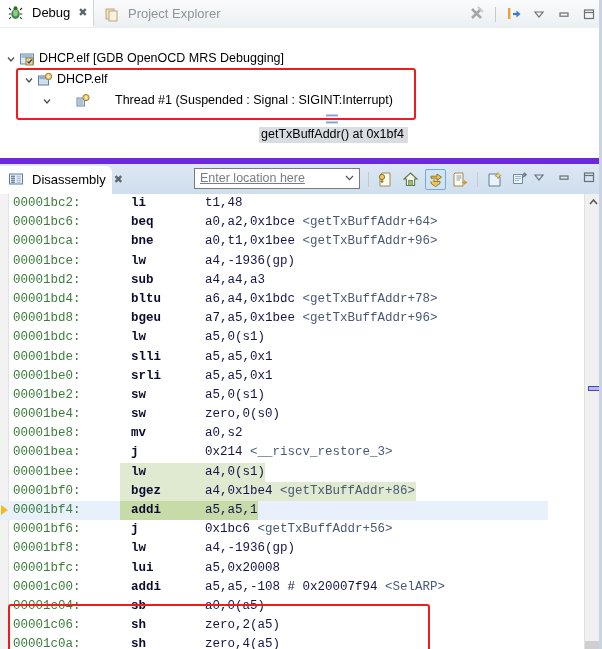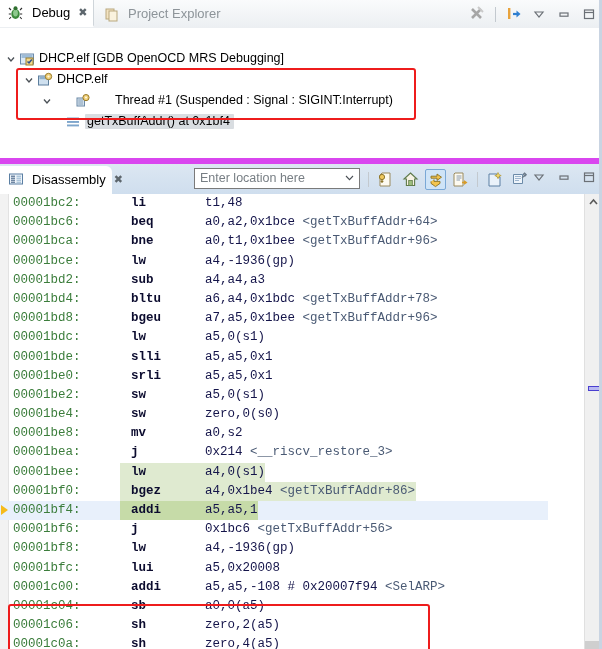--- a/index.html
+++ b/index.html
@@ -3,21 +3,21 @@
 <meta charset="utf-8">
 <style>
   html,body{margin:0;padding:0;}
   body{
     width:602px;height:649px;overflow:hidden;
     background:#ffffff;
     font-family:"Liberation Sans",sans-serif;
     font-size:12px;color:#000;
     -webkit-font-smoothing:antialiased;
   }
-  .app{position:relative;width:602px;height:649px;background:#d946ef;}
+  .app{position:relative;width:602px;height:649px;background:#6d28d9;}
   .tab{
     position:absolute;top:0;height:27px;display:flex;align-items:center;
     gap:4px;padding:0 8px;font-size:13px;box-sizing:border-box;
   }
   .tab.active{background:#ffffff;border-bottom:2px solid #ffffff;color:#000;}
   .tab.inactive{color:#8d9499;text-align:right;}
   .tab .tlabel{white-space:nowrap;}
   .closeglyph{
     font-size:11px;color:#5d666d;margin-left:4px;font-family:"DejaVu Sans",sans-serif;
   }
@@ -48,21 +48,21 @@
   
   .disview{position:absolute;left:0;top:164px;width:602px;height:485px;background:#fff;}
   .dis-tabs{position:absolute;left:0;top:0;width:602px;height:30px;
     background:linear-gradient(#dce7f2,#cfdeee);border-bottom:1px solid #a9bdd2;}
   .dis-tab{left:0;top:2px;height:28px;width:112px;background:#fff;border-top-right-radius:6px;}
   .combo{
     position:absolute;left:194px;top:4px;width:166px;height:21px;
     background:#fff;border:1px solid #7a7a7a;box-sizing:border-box;
     display:flex;align-items:center;padding:0 2px 0 5px;
   }
-  .combo .ph{flex:1;font-size:12.5px;color:#777e84;line-height:1;}
+  .combo .ph{flex:1;font-size:12.5px;color:#777e84;line-height:1;text-decoration:underline;}
   .dis-toolbar{position:absolute;left:366px;top:3px;display:flex;align-items:center;gap:4px;height:24px;}
   .ibtn{width:21px;height:21px;display:flex;align-items:center;justify-content:center;border:1px solid transparent;box-sizing:border-box;}
   .ibtn.on{background:#cfe4f7;border:1px solid #7aa8d6;border-radius:2px;}
   .dis-wbtns{position:absolute;right:4px;top:4px;display:flex;align-items:center;gap:7px;}
 
   
   .codearea{
     position:absolute;left:0;top:30px;width:602px;height:455px;
     background:#fff;overflow:hidden;
   }
@@ -201,21 +201,21 @@
           <svg width="16" height="16" viewBox="0 0 16 16">
             <rect x="2" y="5" width="7.5" height="8" fill="#dde9f3" stroke="#6a88a5"></rect>
             <path d="M3.2 7 h5 M3.2 9 h5 M3.2 11 h5" stroke="#7e99b4" stroke-width="1"></path>
             <circle cx="11" cy="4.6" r="3.1" fill="#f0cf7a" stroke="#9a7c2a"></circle>
             <circle cx="11" cy="4.6" r="1" fill="#fffbe8"></circle>
           </svg>
         </span>
         <span class="tlabel2">Thread #1 (Suspended : Signal : SIGINT:Interrupt)</span>
       </div>
 
-      <div class="trow" style="padding-left:65px;">
+      <div class="trow" style="padding-left:65px;flex-direction:column;">
         <span class="ticon">
           <svg width="16" height="16" viewBox="0 0 16 16">
             <rect x="2" y="3.5" width="12" height="1.9" fill="#7ea6cc"></rect>
             <rect x="2" y="7" width="12" height="1.9" fill="#7ea6cc"></rect>
             <rect x="2" y="10.5" width="12" height="1.9" fill="#7ea6cc"></rect>
           </svg>
         </span>
         <span class="tlabel2 frame-sel">getTxBuffAddr() at 0x1bf4</span>
       </div>
 

